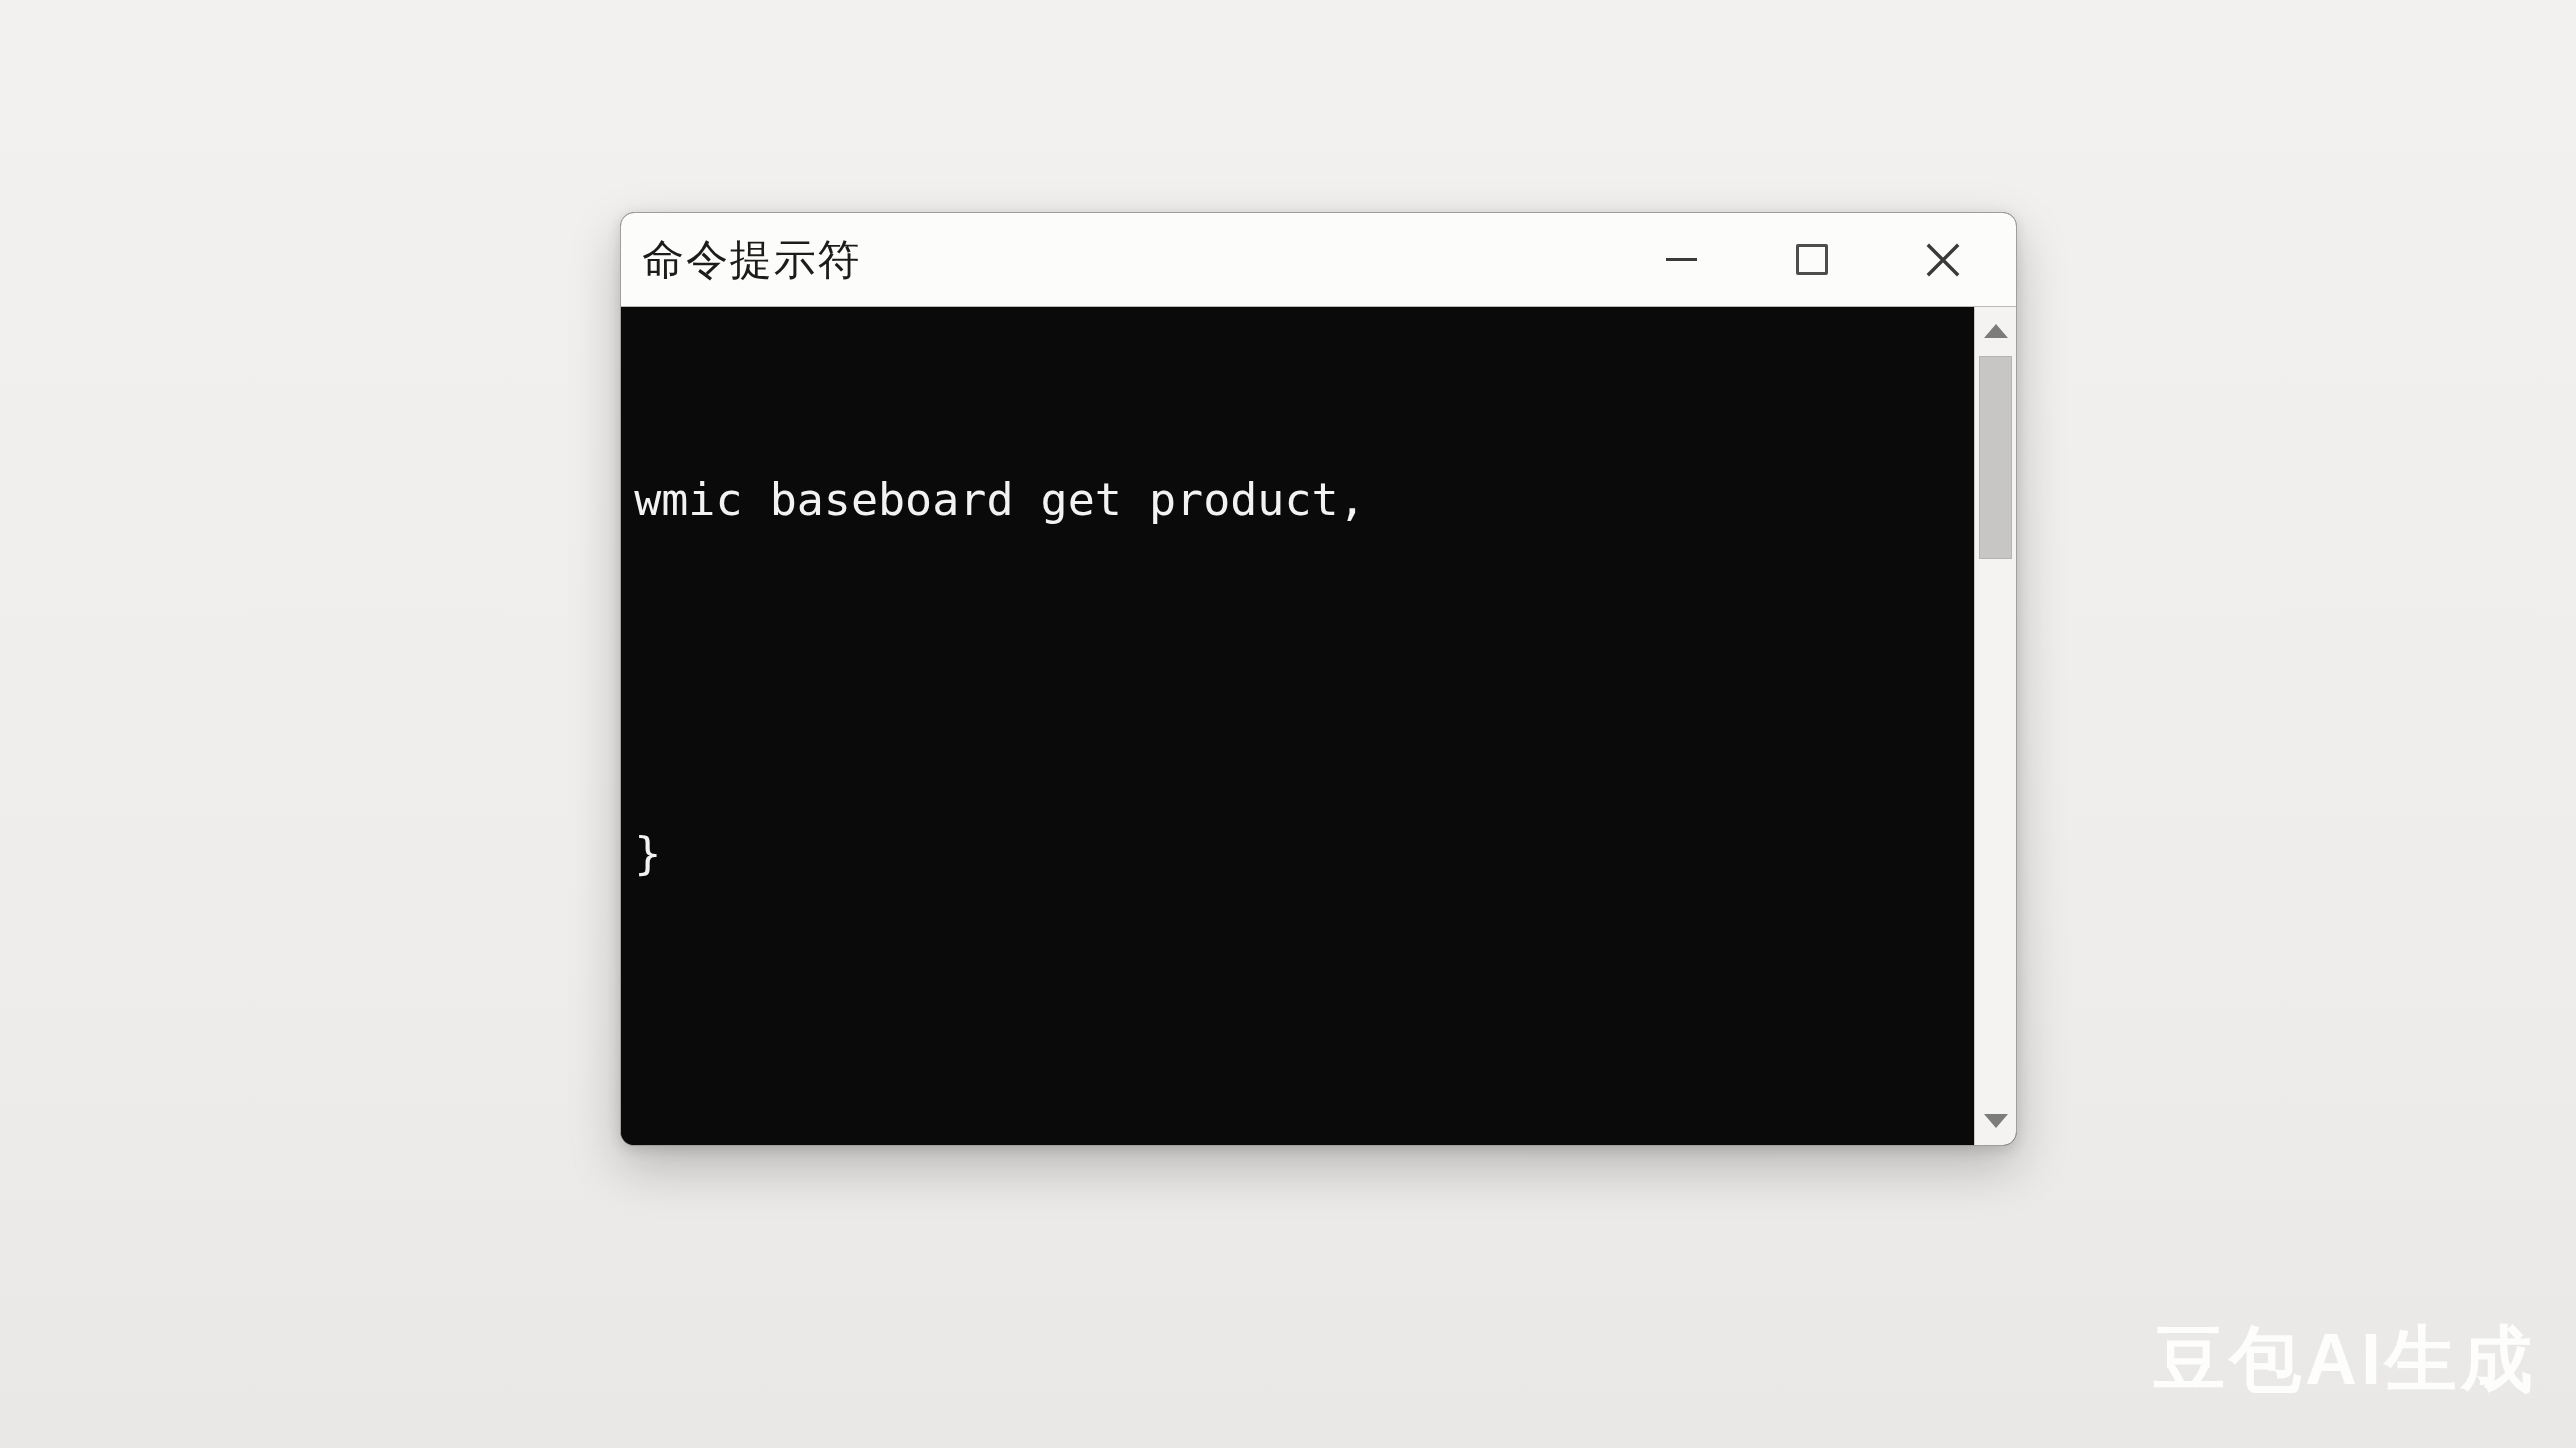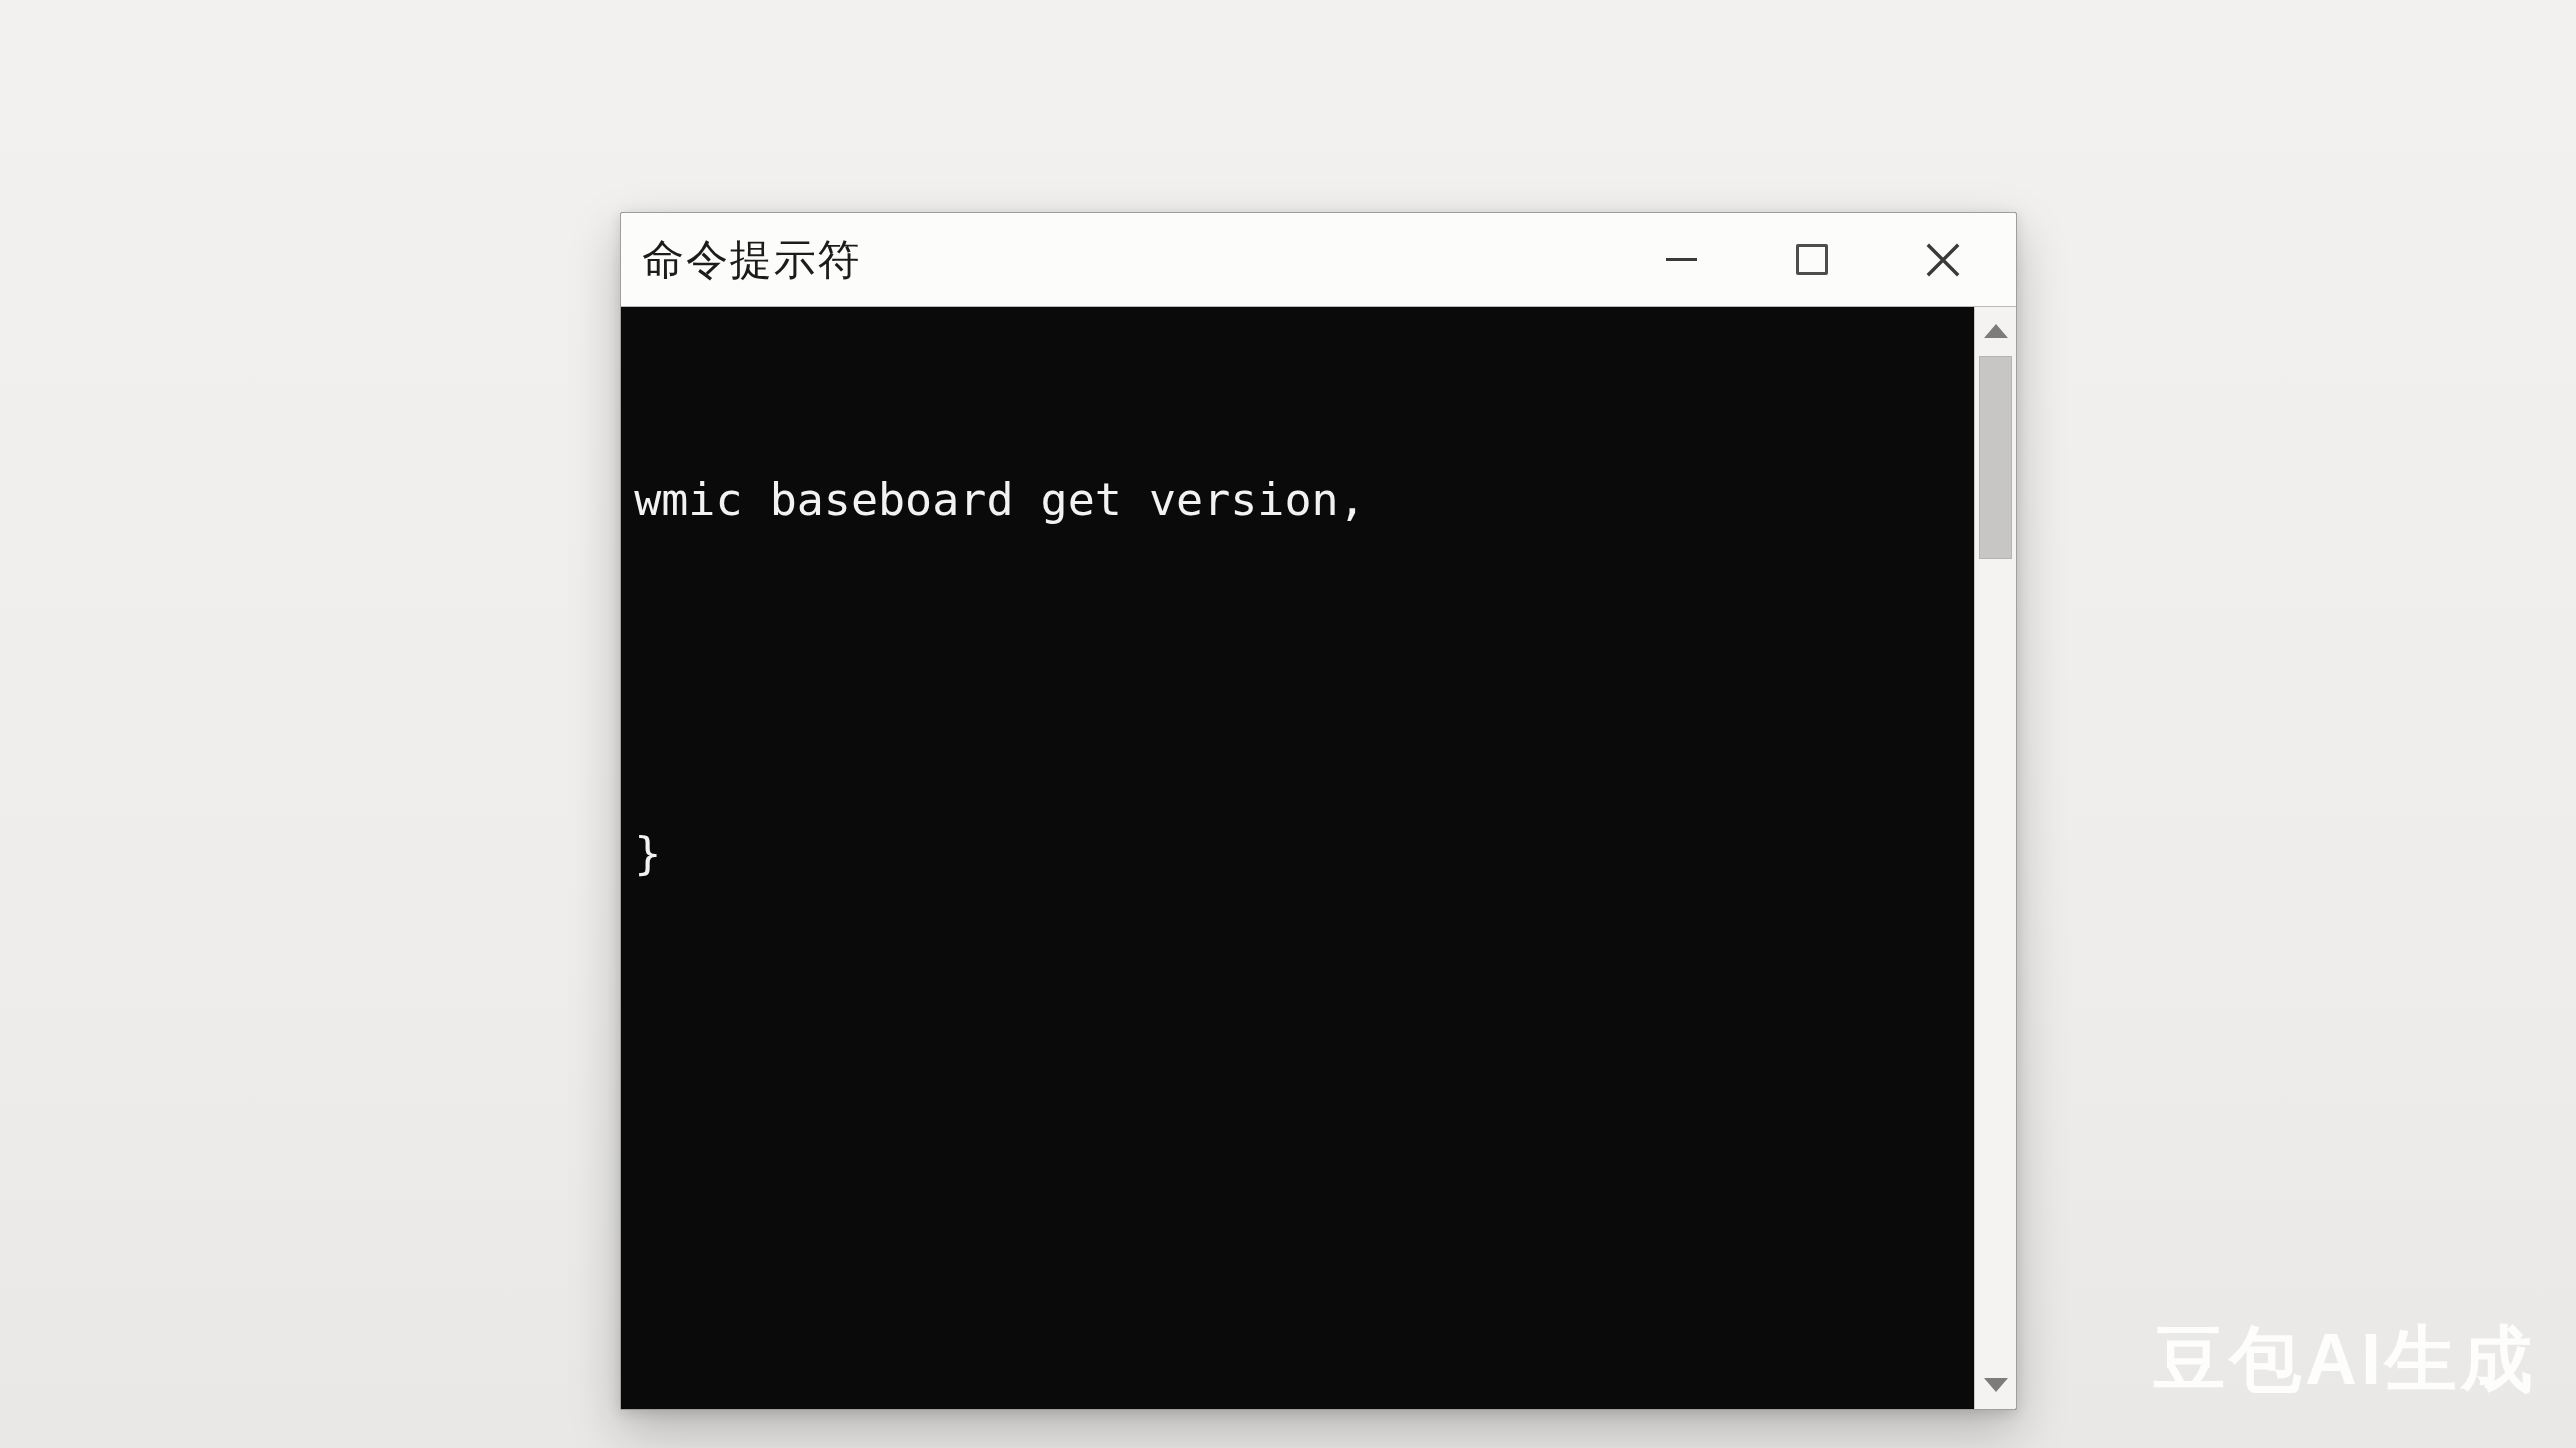--- a/index.html
+++ b/index.html
@@ -12,24 +12,24 @@
     position: relative;
     width: 2576px; height: 1448px;
     background: linear-gradient(180deg, #f2f1ef 0%, #efeeec 55%, #e9e8e6 100%);
     overflow: hidden;
   }
 
   
   .window {
     position: absolute;
     left: 620px; top: 212px;
-    width: 1397px; height: 1198px;
+    width: 1397px; height: 934px;
     background: #0a0a0a;
     border: 1.9px solid #9e9e9e;
-    border-radius: 2px;
+    border-radius: 14px;
     overflow: hidden;
     box-shadow: 0 21px 52px rgba(0,0,0,0.22), 0 3.8px 13.2px rgba(0,0,0,0.12);
     box-sizing: border-box;
   }
   .titlebar {
     position: relative;
     height: 94px;
     background: #fcfcfb;
     border-bottom: 0.9px solid #b9b8b6;
     display: flex;
@@ -157,21 +157,21 @@
         <button class="cap-btn">
           <svg class="close-glyph" viewBox="0 0 40 40">
             <path d="M4 4 L36 36 M36 4 L4 36" stroke="#3a3a3a" stroke-width="3.6" fill="none"></path>
           </svg>
         </button>
       </div>
     </div>
 
     <div class="terminal">
       <div class="term-content">
-        <div class="line">wmic baseboard get version,</div>
+        <div class="line">wmic baseboard get product,</div>
         <div class="line"></div>
         <div class="line">}</div>
         <div class="line"></div>
 
         
         
 
         
       </div>
 

